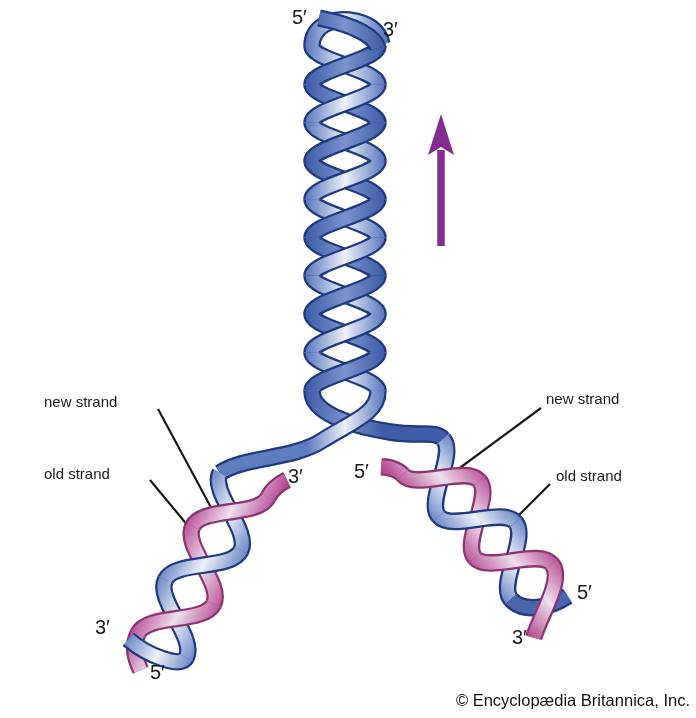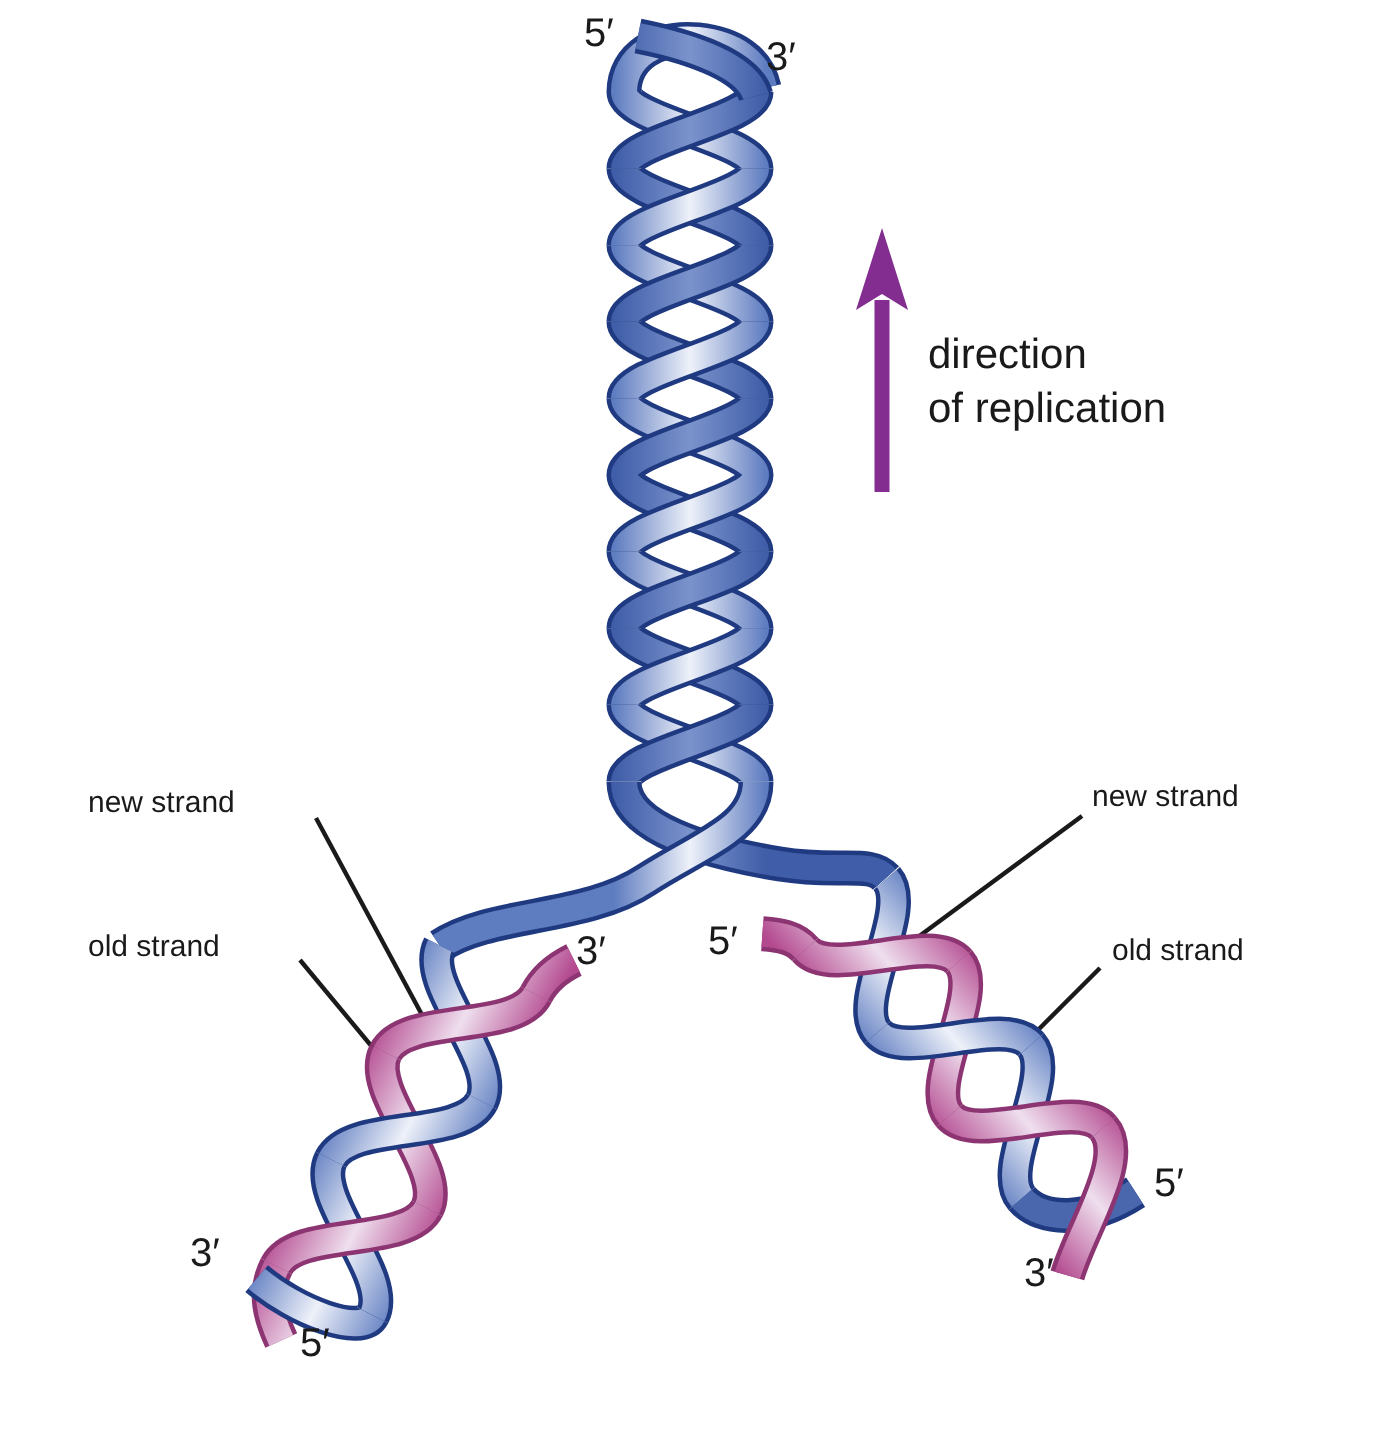--- a/index.html
+++ b/index.html
@@ -128,30 +128,27 @@
       </g>
       <g>
         <line x1="441" y1="246" x2="441" y2="150" stroke="#822d8f" stroke-width="7.5"></line>
         <polygon points="441,114 428,155 441,147 454,155" fill="#822d8f"></polygon>
       </g>
     </svg>
 
   <span class="lbl" style="left:292px;top:6px;">5′</span>
   <span class="lbl" style="left:383px;top:18px;">3′</span>
 
-  <div class="lbl dir" style="left:464px;top:164px;">
-    <div>direction</div>
-    <div>of replication</div>
-  </div>
 
   <span class="lbl strand" style="left:44px;top:391px;">new strand</span>
   <span class="lbl strand" style="left:44px;top:463px;">old strand</span>
   <span class="lbl" style="left:288px;top:465px;">3′</span>
   <span class="lbl" style="left:95px;top:616px;">3′</span>
   <span class="lbl" style="left:150px;top:661px;">5′</span>
 
   <span class="lbl strand" style="left:546px;top:388px;">new strand</span>
   <span class="lbl strand" style="left:556px;top:465px;">old strand</span>
   <span class="lbl" style="left:354px;top:460px;">5′</span>
   <span class="lbl" style="left:577px;top:581px;">5′</span>
   <span class="lbl" style="left:512px;top:626px;">3′</span>
 
+  <span class="lbl credit" style="right:6px;top:689px;">© Encyclopædia Britannica, Inc.</span>
 </div>
 
 </body></html>

